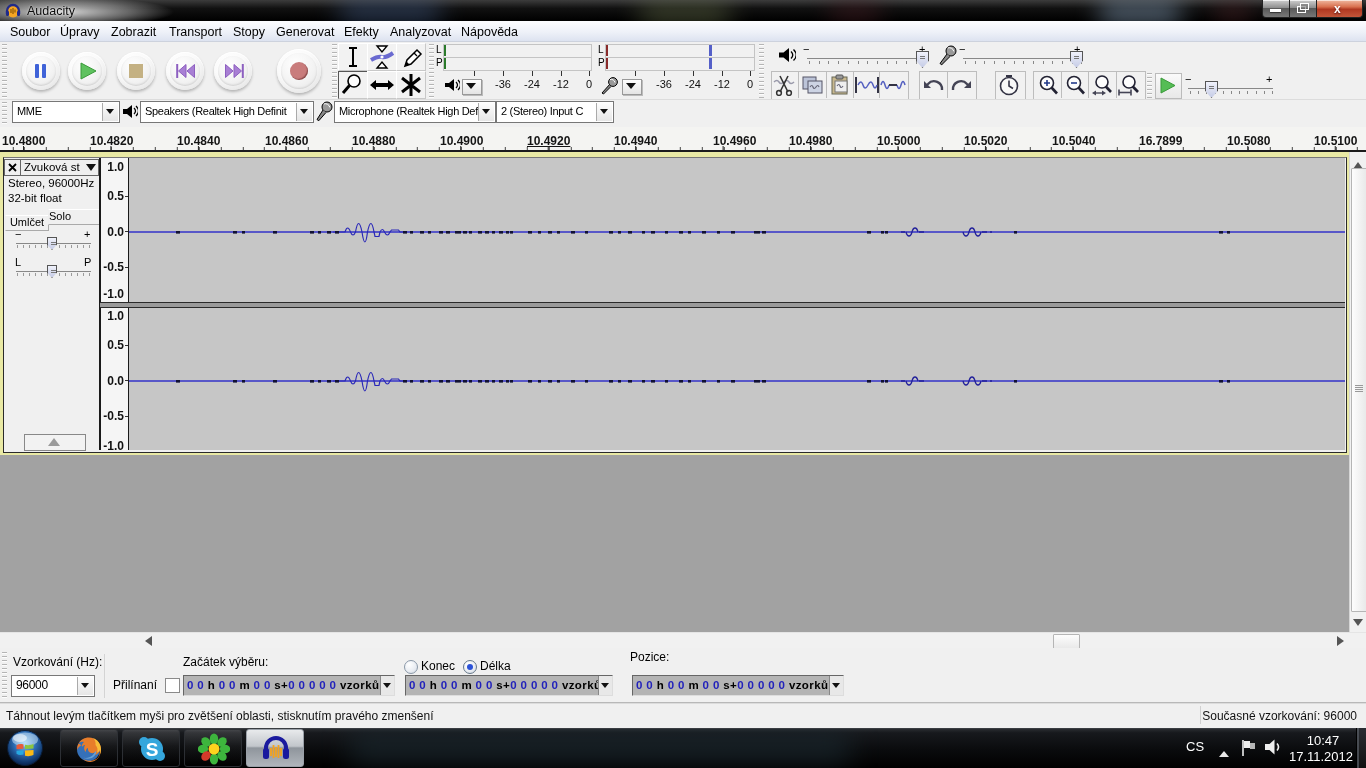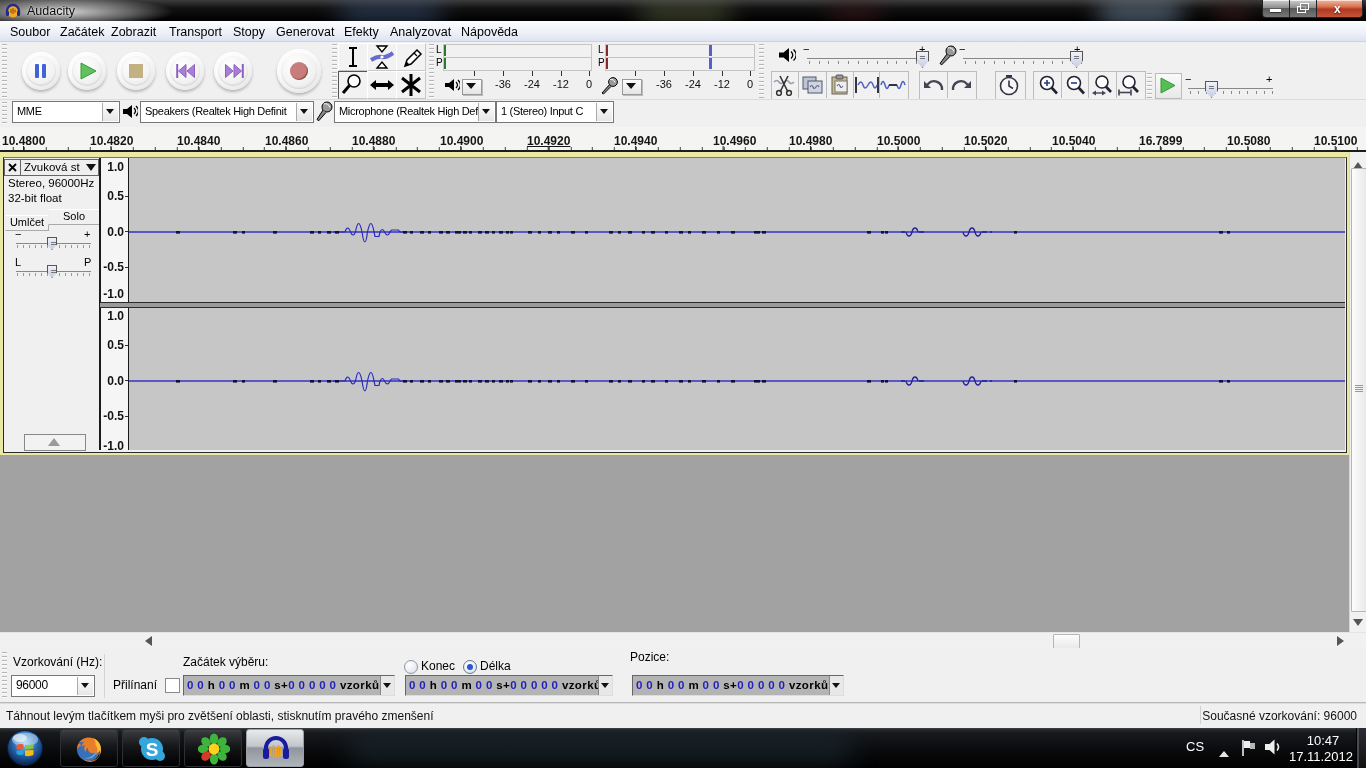--- a/index.html
+++ b/index.html
@@ -59,21 +59,21 @@
     <div class="ab" style="left:10px;top:3px;width:7px;height:5px;border:1.5px solid #fff;background:rgba(120,120,120,.6);"></div>
   </div>
   <div class="ab" style="left:54px;top:0;width:45px;height:17px;background:linear-gradient(#f0b8a0,#d9704f 40%,#b03821 55%,#c4563a);border:1px solid #222;border-top:none;border-radius:0 0 4px 0;box-shadow:inset 0 1px 0 rgba(255,255,255,.6);">
     <div class="ab" style="left:17px;top:2px;color:#fff;font-size:12px;font-weight:bold;text-shadow:0 1px 2px #511;">x</div>
   </div>
  </div>
 </div>
 
 <div class="ab" style="left:0;top:21px;width:1366px;height:20px;background:linear-gradient(#fcfdff,#eef1f8 55%,#dde3f0);border-bottom:1px solid #cdd2dd;">
  <span class="menuitem" style="left:10px">Soubor</span>
- <span class="menuitem" style="left:60px">Začátek</span>
+ <span class="menuitem" style="left:60px">Úpravy</span>
  <span class="menuitem" style="left:111px">Zobrazit</span>
  <span class="menuitem" style="left:169px">Transport</span>
  <span class="menuitem" style="left:233px">Stopy</span>
  <span class="menuitem" style="left:276px">Generovat</span>
  <span class="menuitem" style="left:344px">Efekty</span>
  <span class="menuitem" style="left:390px">Analyzovat</span>
  <span class="menuitem" style="left:461px">Nápověda</span>
 </div>
 
 <div class="ab" id="dock" style="left:0;top:42px;width:1366px;height:85px;background:#f0f0f0;">
@@ -317,21 +317,21 @@
  <svg class="ab" style="left:316px;top:59px" width="17" height="22">
       <circle cx="11" cy="6" r="5" fill="#999" stroke="#000"></circle>
       <path d="M7 9 L1 18.5 l1.8 1.2 L10 11.5" fill="#888" stroke="#000" stroke-width="1"></path>
       <path d="M7.8 3 a4.5 4.5 0 0 1 6 3.4" stroke="#fff" fill="none"></path>
     </svg>
  <div class="combo" style="left:334px;top:59px;width:160px;height:20px;">
       <span class="tx">Microphone (Realtek High Defi</span>
       <span class="dd"></span>
     </div>
  <div class="combo" style="left:496px;top:59px;width:116px;height:20px;">
-      <span class="tx">1 (Stereo) Input C</span>
+      <span class="tx">2 (Stereo) Input C</span>
       <span class="dd"></span>
     </div>
 </div>
 
 <div class="ab" id="ruler" style="left:0;top:127px;width:1366px;height:25px;background:#f4f4f2;border-bottom:2px solid #1c1c1c;box-sizing:border-box;font-weight:bold;font-size:12px;color:#151515;">
  <div class="ab" style="left:0;top:20px;width:1366px;height:3px;background-image:repeating-linear-gradient(to right,#444 0 1px,transparent 1px 21.86px);background-position:23.8px 0;"></div>
  <div class="ab" style="left:2px;top:7px;">10.4800</div>
  <div class="ab" style="left:90px;top:7px;">10.4820</div>
  <div class="ab" style="left:177px;top:7px;">10.4840</div>
  <div class="ab" style="left:265px;top:7px;">10.4860</div>
@@ -358,21 +358,21 @@
      <svg width="15" height="15">
             <path d="M4 4 L11 11 M11 4 L4 11" stroke="#000" stroke-width="1.8"></path>
           </svg></div>
    <div class="ab" style="left:16px;top:1px;width:77px;height:15px;border:1px solid #666;background:#efefef;font-size:11.5px;">
      <span class="ab" style="left:3px;top:1px;white-space:nowrap;">Zvuková st</span>
      <span class="ab" style="right:2px;top:4px;width:0;height:0;border:5px solid transparent;border-top:7px solid #111;"></span>
         </div>
    <div class="ab" style="left:4px;top:19px;font-size:11.5px;white-space:nowrap;">Stereo, 96000Hz</div>
    <div class="ab" style="left:4px;top:34px;font-size:11.5px;white-space:nowrap;">32-bit float</div>
    <div class="ab" style="left:1px;top:57px;width:42px;height:14px;border:1px solid #aaa;border-top-color:#fff;border-left-color:#eee;background:#f0f0f0;font-size:11px;text-align:center;">Umlčet</div>
-   <div class="ab" style="left:44px;top:51px;width:50px;height:14px;border:1px solid #aaa;border-top-color:#fff;border-left-color:#eee;background:#f0f0f0;font-size:11px;text-align:center;">Solo</div>
+   <div class="ab" style="left:44px;top:51px;width:50px;height:14px;border:1px solid #aaa;border-top-color:#fff;border-left-color:#eee;background:#f0f0f0;font-size:11px;text-align:left;">Solo</div>
    <div class="ab" style="left:11px;top:70px;font-size:11px;">−</div>
    <div class="ab" style="left:80px;top:70px;font-size:11px;">+</div>
    <div class="sliderline" style="left:12px;top:85px;width:75px;"></div>
    <div class="sliderticks" style="left:13px;top:87px;width:74px;"></div>
    <div class="sthumb" style="left:43px;top:79px;width:10px;height:13px;"></div>
    <div class="ab" style="left:11px;top:98px;font-size:11px;">L</div>
    <div class="ab" style="left:80px;top:98px;font-size:11px;">P</div>
    <div class="sliderline" style="left:12px;top:113px;width:75px;"></div>
    <div class="sliderticks" style="left:13px;top:115px;width:74px;"></div>
    <div class="sthumb" style="left:43px;top:107px;width:10px;height:13px;"></div>

